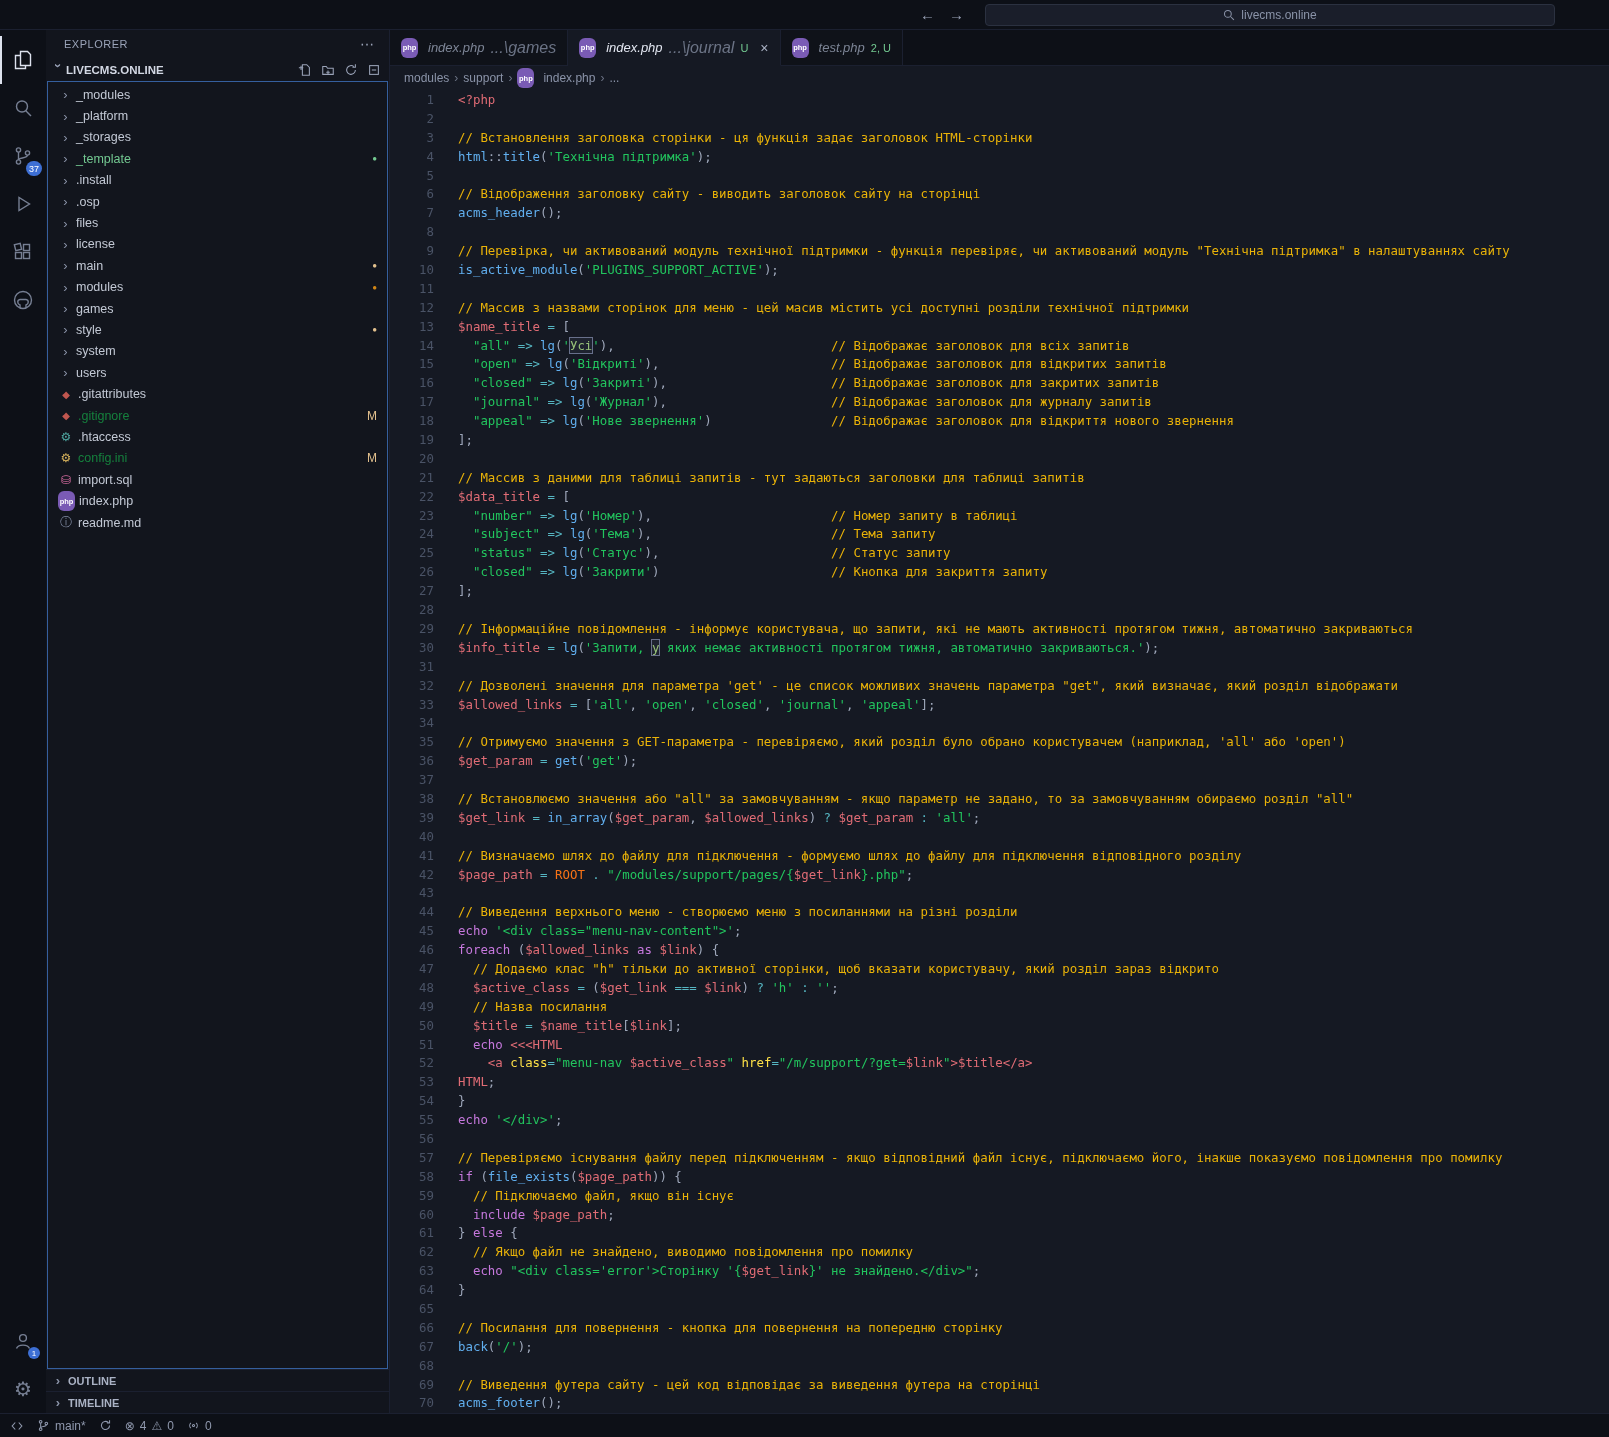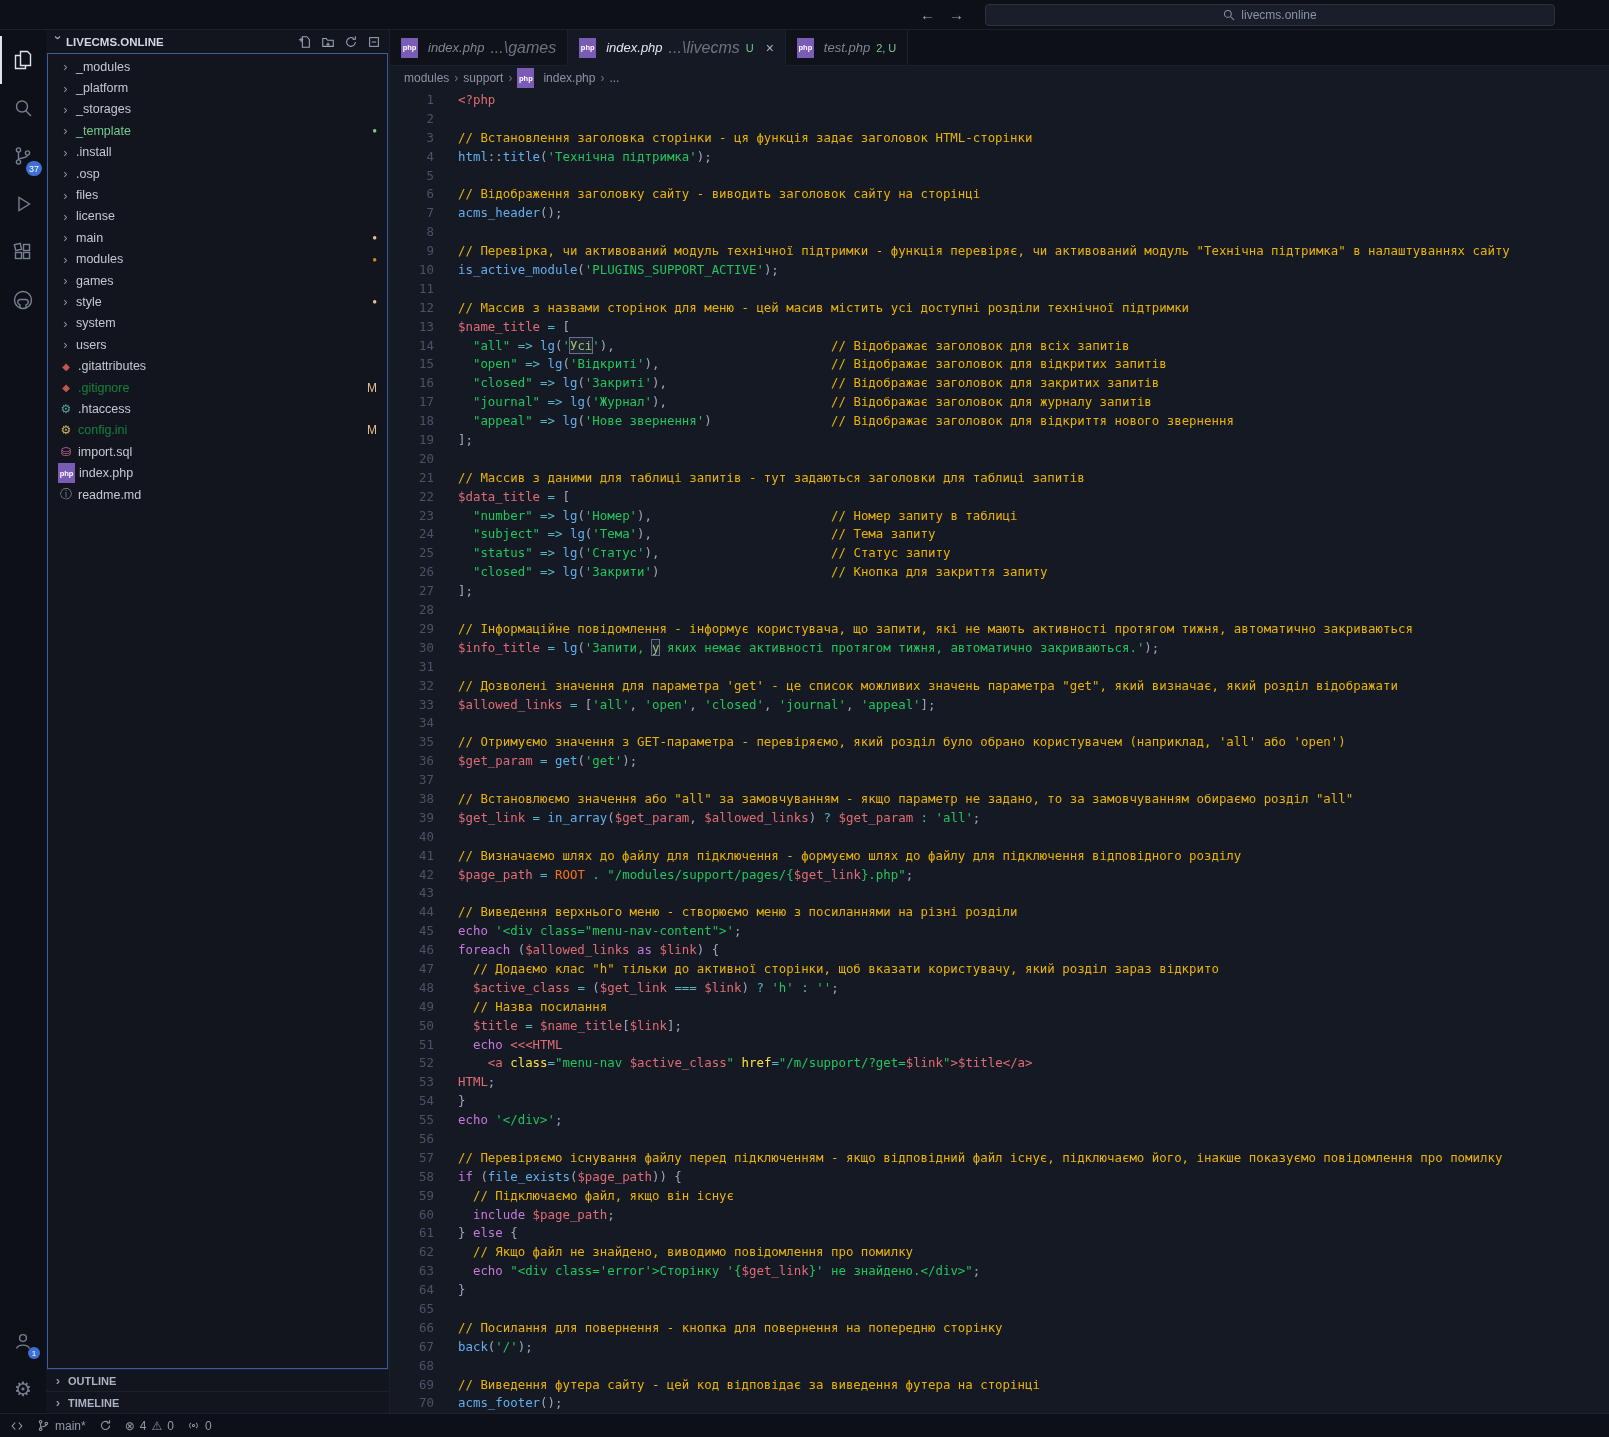--- a/index.html
+++ b/index.html
@@ -36,21 +36,21 @@
   .proj-actions svg{stroke:#9aa3b8;fill:none;stroke-width:1.2}
   .tree{flex:1;border:1px solid #355f9e;margin:0 1px;overflow:hidden;padding-top:2px}
   .tree-row{height:21.4px;display:flex;align-items:center;padding:0 0 0 10px;font-size:12.5px;color:#c3c9d5;cursor:default}
   .chev{width:15px;color:#8a93a8;font-size:13px;display:inline-flex;justify-content:center;margin-right:3px;flex:none}
   .fi{width:16px;display:inline-flex;justify-content:center;margin-right:4px;font-size:12px;flex:none;font-style:normal}
   .fi-git{color:#c0564f;font-size:10px}
   .fi-gear-teal{color:#4ea6a0}
   .fi-gear-yellow{color:#d8b35c}
   .fi-database{color:#d66ba0}
   .fi-info{color:#7e88a0}
-  .php-chip{display:inline-flex;align-items:center;justify-content:center;width:17px;height:20px;border-radius:0;background:#7a5bb5;color:#fff;font-size:7.5px;font-weight:bold;font-family:"Liberation Sans",sans-serif;font-style:normal;flex:none}
+  .php-chip{display:inline-flex;align-items:center;justify-content:center;width:17px;height:20px;border-radius:6px;background:#7a5bb5;color:#fff;font-size:7.5px;font-weight:bold;font-family:"Liberation Sans",sans-serif;font-style:normal;flex:none}
   .tc-untracked .lab{color:#73c991}
   .tc-modified .lab{color:#15803d}
   .gitM{margin-left:auto;margin-right:10px;color:#e2c08d;font-size:12px}
   .dot{margin-left:auto;margin-right:10px;font-size:8px}
   .sb-section{height:22px;border-top:1px solid #1b2030;display:flex;align-items:center;gap:4px;padding-left:6px;font-size:11px;font-weight:bold;color:#aab2c4;flex:none}
   .sb-section .chev{margin:0;width:12px}
 
   
   .editor-col{flex:1;display:flex;flex-direction:column;min-width:0;background:#151923}
   .tabbar{height:36px;background:#0d1017;display:flex;flex:none;border-bottom:1px solid #1b2030}
@@ -156,20 +156,24 @@
             <path d="M5.5 19.5c1.5-4.5 11.5-4.5 13 0"></path>
           </svg>
         <span class="badge small">1</span>
       </div>
       <div class="ab-icon">
           <span class="gear-glyph">⚙</span>
         </div>
     </div>
 
     <div class="sidebar">
+      <div class="sb-head">
+        <span>EXPLORER</span>
+        <span class="more">⋯</span>
+      </div>
       <div class="proj-row">
         <span class="chev-open">›</span>
         <span>LIVECMS.ONLINE</span>
         <span class="proj-actions">
           <svg width="14" height="14" viewBox="0 0 16 16">
               <path d="M5 2h5l3 3v9H5z"></path>
               <path d="M1 5.5h5M3.5 3v5"></path>
             </svg>
           <svg width="14" height="14" viewBox="0 0 16 16">
               <path d="M2 4h4l1.5 2H14v7H2z"></path>
@@ -290,21 +294,21 @@
     <div class="editor-col">
       <div class="tabbar">
           <div class="tab">
             <span class="fi php-chip">php</span>
             <span class="tab-title">index.php</span>
             <span class="tab-detail">...\games</span>
           </div>
           <div class="tab active">
             <span class="fi php-chip">php</span>
             <span class="tab-title">index.php</span>
-            <span class="tab-detail">...\livecms</span>
+            <span class="tab-detail">...\journal</span>
             <span class="tab-badge">U</span>
             <span class="tab-close">×</span>
           </div>
           <div class="tab">
             <span class="fi php-chip">php</span>
             <span class="tab-title">test.php</span>
             <span class="tab-badge">2, U</span>
           </div>
         </div>
       <div class="breadcrumb">

